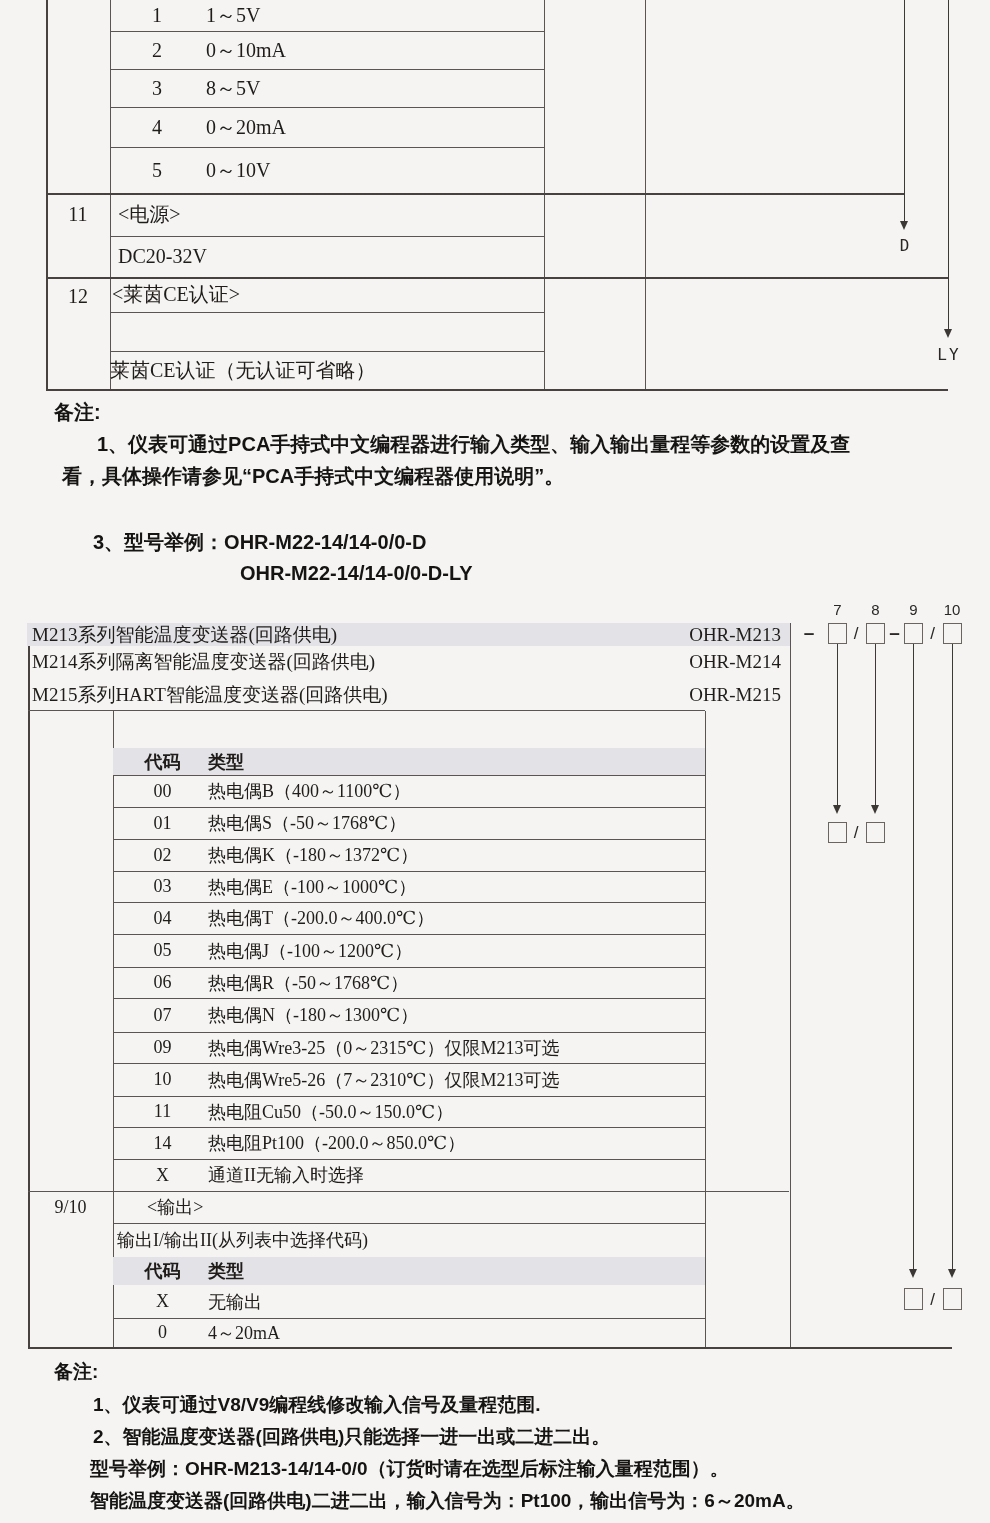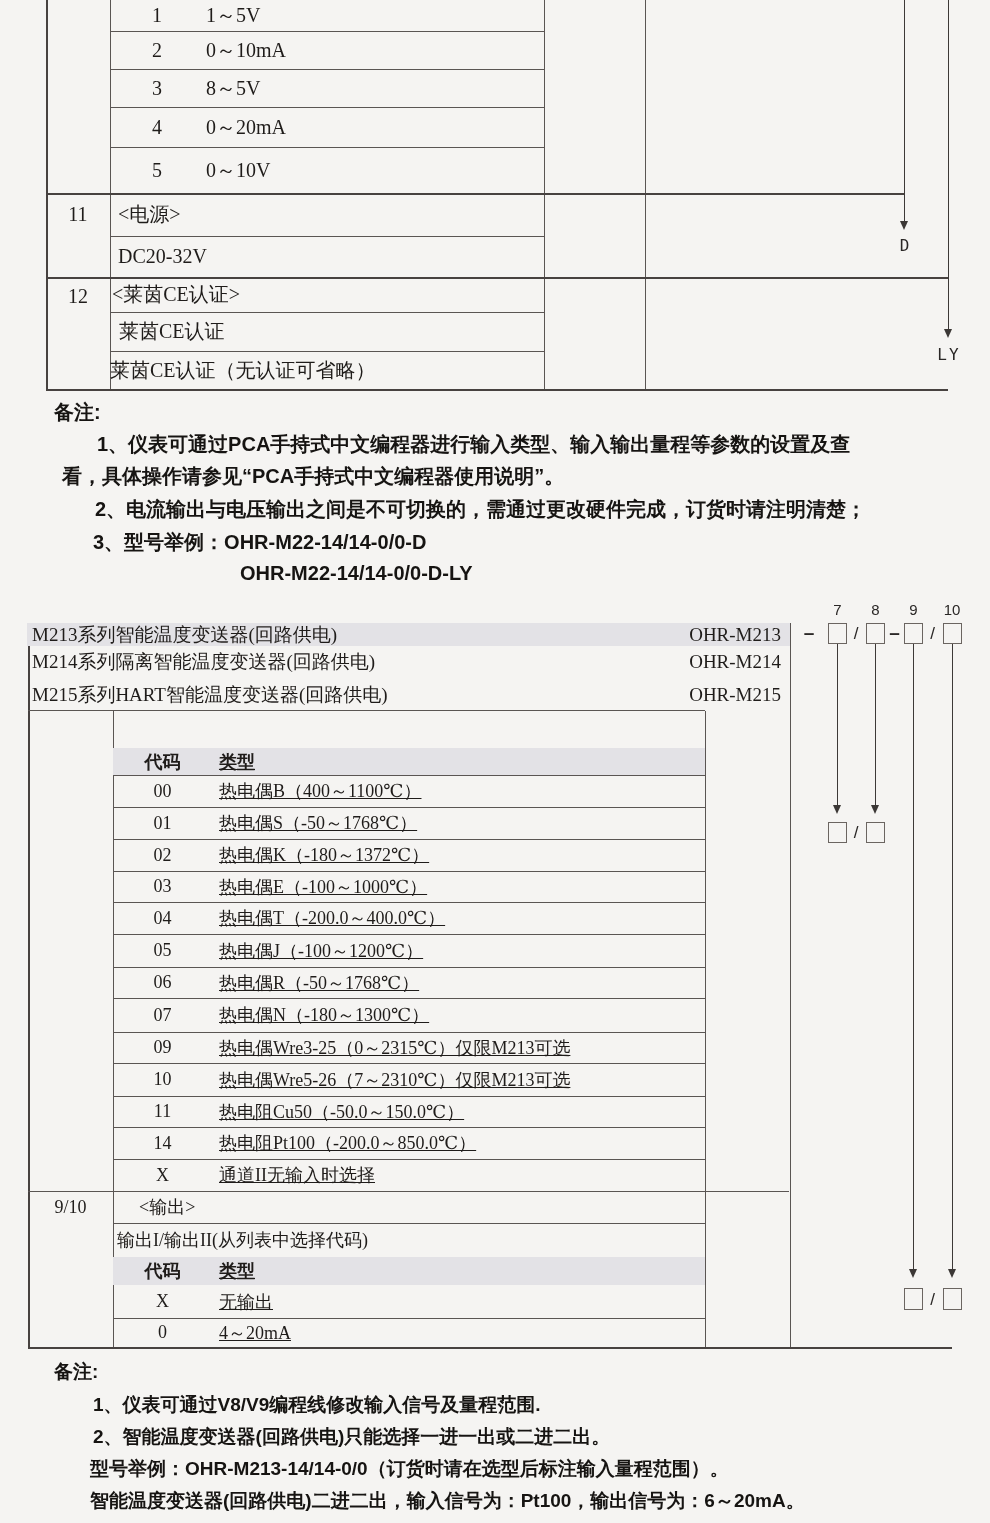--- a/index.html
+++ b/index.html
@@ -10,21 +10,21 @@
   .hl { position:absolute; height:1px; background:#5a5553; }
   .w2 { width:2px; background:#474240; }
   .h2 { height:2px; background:#474240; }
   .serif { font-family:"Liberation Serif","DejaVu Serif",serif; }
   .sansb { font-family:"Liberation Sans","DejaVu Sans",sans-serif; font-weight:bold; }
   .fs20 { font-size:20px; } .fs19 { font-size:19px; } .fs18 { font-size:18px; }
   .trow { position:absolute; display:flex; align-items:center; }
   .rcode { position:absolute; left:24px; width:46px; text-align:center; }
   .rval  { position:absolute; left:96px; }
   .icode { position:absolute; left:22px; width:55px; text-align:center; }
-  .itype { position:absolute; left:106px;text-decoration:underline; }
+  .itype { position:absolute; left:95px; }
   .cell  { position:absolute; display:flex; align-items:center; }
   .center{ justify-content:center; text-align:center; }
   .band  { background:#e3e2e6; }
   .pbox  { position:absolute; width:19px; height:21px; border:1.5px solid #6b6561; }
   .aline { position:absolute; width:1px; background:#3d3937; }
   .ahead { position:absolute; width:0; height:0; border-left:4.5px solid transparent;
            border-right:4.5px solid transparent; border-top:9px solid #3b3735; }
   .glyph { position:absolute; display:flex; align-items:center; justify-content:center;
            font-family:"Liberation Sans","DejaVu Sans",sans-serif; color:#2a2726; }
   .mono  { font-family:"DejaVu Sans Mono","Liberation Mono",monospace; }
@@ -71,35 +71,33 @@
     <span class="rcode">5</span>
     <span class="rval">0～10V</span>
   </div>
 
   <div class="cell center serif fs20" style="left:46px;top:195px;width:64px;height:38px">11</div>
   <div class="cell serif fs20" style="left:110px;top:193px;width:434px;height:43px;padding-left:8px">&lt;电源&gt;</div>
   <div class="cell serif fs20" style="left:110px;top:236px;width:434px;height:41px;padding-left:8px">DC20-32V</div>
 
   <div class="cell center serif fs20" style="left:46px;top:279px;width:64px;height:34px">12</div>
   <div class="cell serif fs20" style="left:110px;top:277px;width:434px;height:35px;padding-left:2px">&lt;莱茵CE认证&gt;</div>
-  <div class="cell serif fs20" style="left:110px;top:312px;width:434px;height:39px;padding-left:9px">莱茵CE认证</div>
   <div class="cell serif fs20" style="left:110px;top:351px;width:434px;height:38px;">莱茵CE认证（无认证可省略）</div>
 
   <div class="aline" style="left:904px;top:0;height:222px"></div>
   <div class="ahead" style="left:900px;top:221px"></div>
   <div class="glyph mono" style="left:892px;top:236px;width:25px;height:18px;font-size:16px">D</div>
 
   <div class="aline" style="left:948px;top:0;height:330px"></div>
   <div class="ahead" style="left:944px;top:329px"></div>
   <div class="glyph mono" style="left:932px;top:345px;width:34px;height:18px;font-size:16px;letter-spacing:2px">LY</div>
 
   <div class="note sansb fs20" style="left:54px;top:399px">备注:</div>
   <div class="note sansb fs20" style="left:97px;top:431px">1、仪表可通过PCA手持式中文编程器进行输入类型、输入输出量程等参数的设置及查</div>
   <div class="note sansb fs20" style="left:62px;top:463px">看，具体操作请参见“PCA手持式中文编程器使用说明”。</div>
-  <div class="note sansb fs20" style="left:95px;top:496px">2、电流输出与电压输出之间是不可切换的，需通过更改硬件完成，订货时请注明清楚；</div>
   <div class="note sansb fs20" style="left:93px;top:529px">3、型号举例：OHR-M22-14/14-0/0-D</div>
   <div class="note sansb fs20" style="left:240px;top:562px">OHR-M22-14/14-0/0-D-LY</div>
 
   <div class="cell band serif fs19" style="left:27px;top:623px;width:763px;height:23px;padding:0 9px 0 5px;justify-content:space-between">
     <span>M213系列智能温度变送器(回路供电)</span>
     <span>OHR-M213</span>
   </div>
   <div class="cell serif fs19" style="left:27px;top:646px;width:763px;height:32px;padding:0 9px 0 5px;justify-content:space-between">
     <span>M214系列隔离智能温度变送器(回路供电)</span>
     <span>OHR-M214</span>
@@ -182,21 +180,21 @@
       <span class="itype">热电阻Pt100（-200.0～850.0℃）</span>
     </div>
   <div class="hl" style="left:113px;top:1159px;width:592px"></div>
   <div class="trow serif fs18" style="left:113px;top:1159px;width:592px;height:32px">
       <span class="icode">X</span>
       <span class="itype">通道II无输入时选择</span>
     </div>
 
   <div class="hl" style="left:28px;top:1191px;width:761px"></div>
   <div class="cell center serif fs18" style="left:28px;top:1191px;width:85px;height:32px">9/10</div>
-  <div class="cell serif fs18" style="left:113px;top:1191px;width:592px;height:32px;padding-left:26px">&lt;输出&gt;</div>
+  <div class="cell serif fs18" style="left:113px;top:1191px;width:592px;height:32px;padding-left:34px">&lt;输出&gt;</div>
   <div class="hl" style="left:113px;top:1223px;width:592px"></div>
   <div class="cell serif fs18" style="left:113px;top:1223px;width:592px;height:34px;padding-left:4px">输出I/输出II(从列表中选择代码)</div>
 
   <div class="cell band serif fs18" style="left:113px;top:1257px;width:592px;height:28px;font-weight:600">
     <span class="icode">代码</span>
     <span class="itype">类型</span>
   </div>
   <div class="trow serif fs18" style="left:113px;top:1285px;width:592px;height:33px">
       <span class="icode">X</span>
       <span class="itype">无输出</span>

